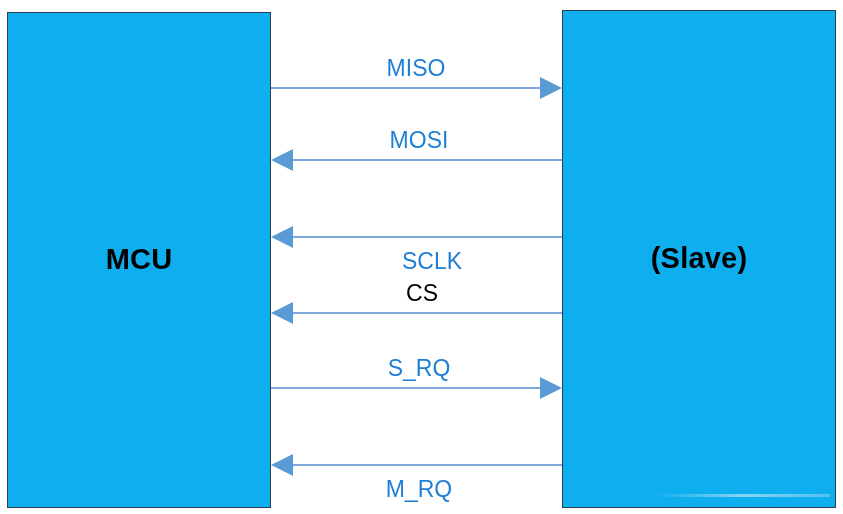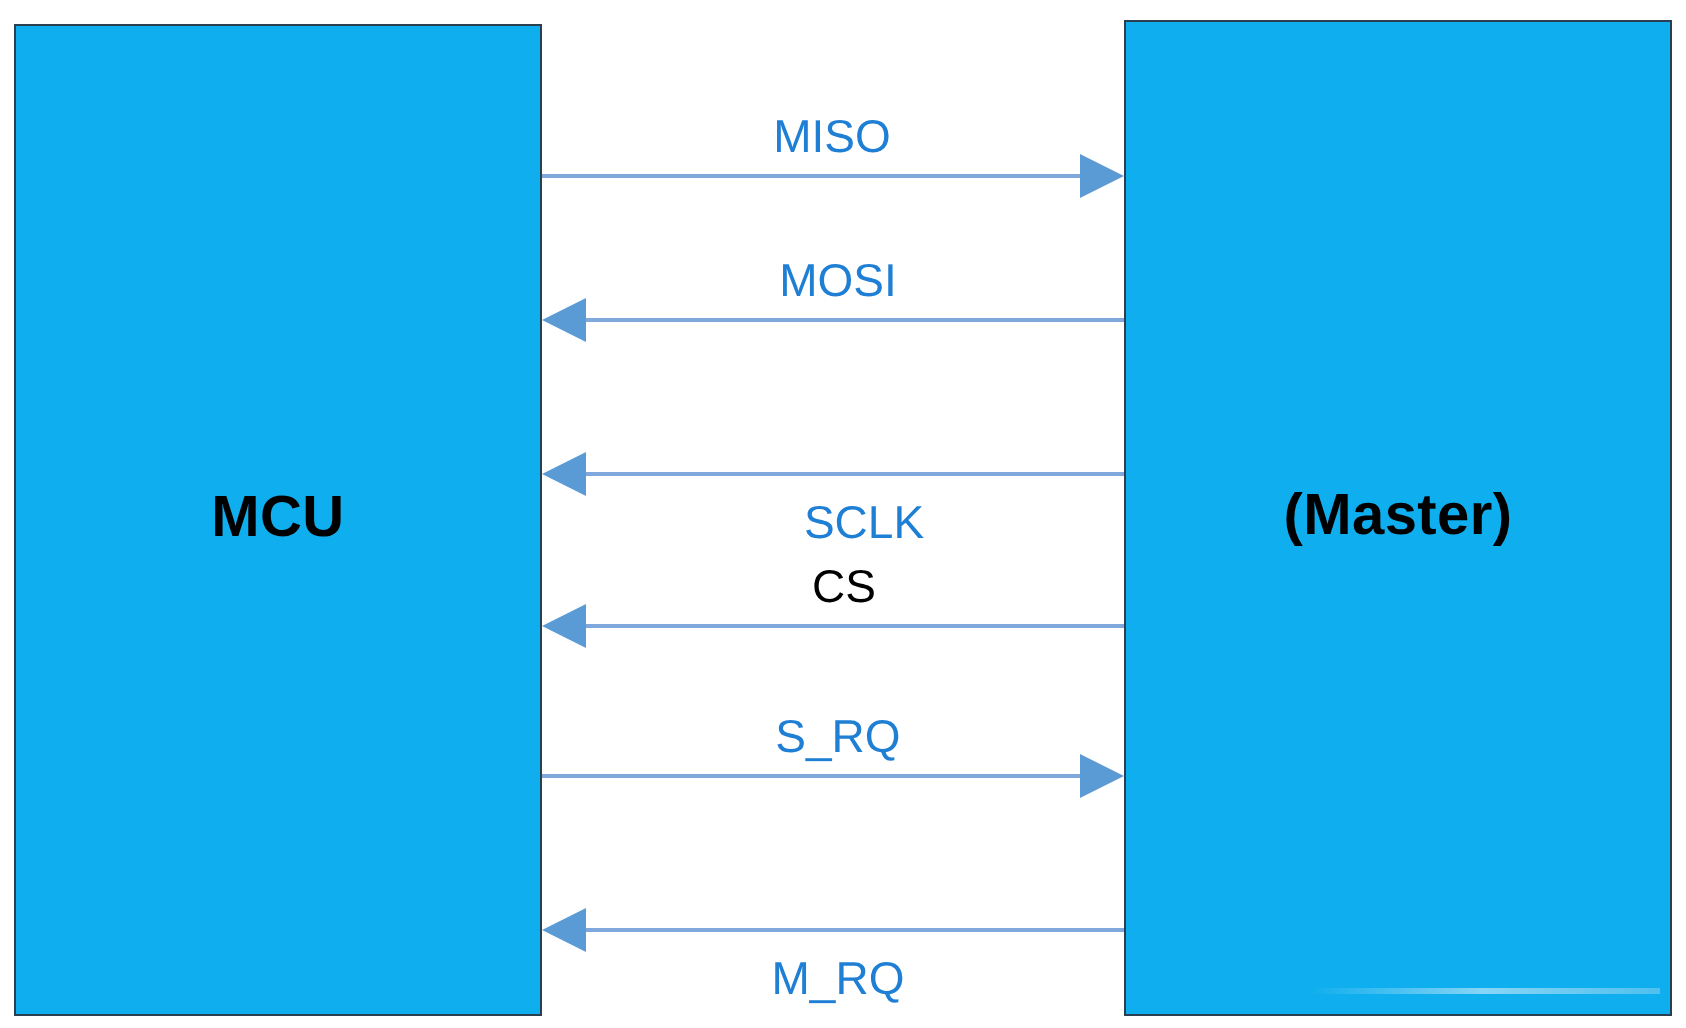--- a/index.html
+++ b/index.html
@@ -70,21 +70,21 @@
 </head>
 <body>
 
 <div id="canvas">
 
   <div class="node-box" id="node-mcu">
     <span class="node-line">MCU</span>
   </div>
 
   <div class="node-box" id="node-nad">
-    <span class="node-line">(Master)</span>
+    <span class="node-line">(Slave)</span>
   </div>
 
   <div class="artifact" style="left:655px; top:494px; width:175px;"></div>
 
   <svg class="signal-svg" id="signal-layer" viewBox="0 0 843 514" xmlns="http://www.w3.org/2000/svg">
       <g>
         <line x1="271" y1="88" x2="540" y2="88" stroke="#7FA8DC" stroke-width="2"></line>
         <polygon points="562,88 540,77 540,99" fill="#5B9BD5"></polygon>
       </g>
       <g>

